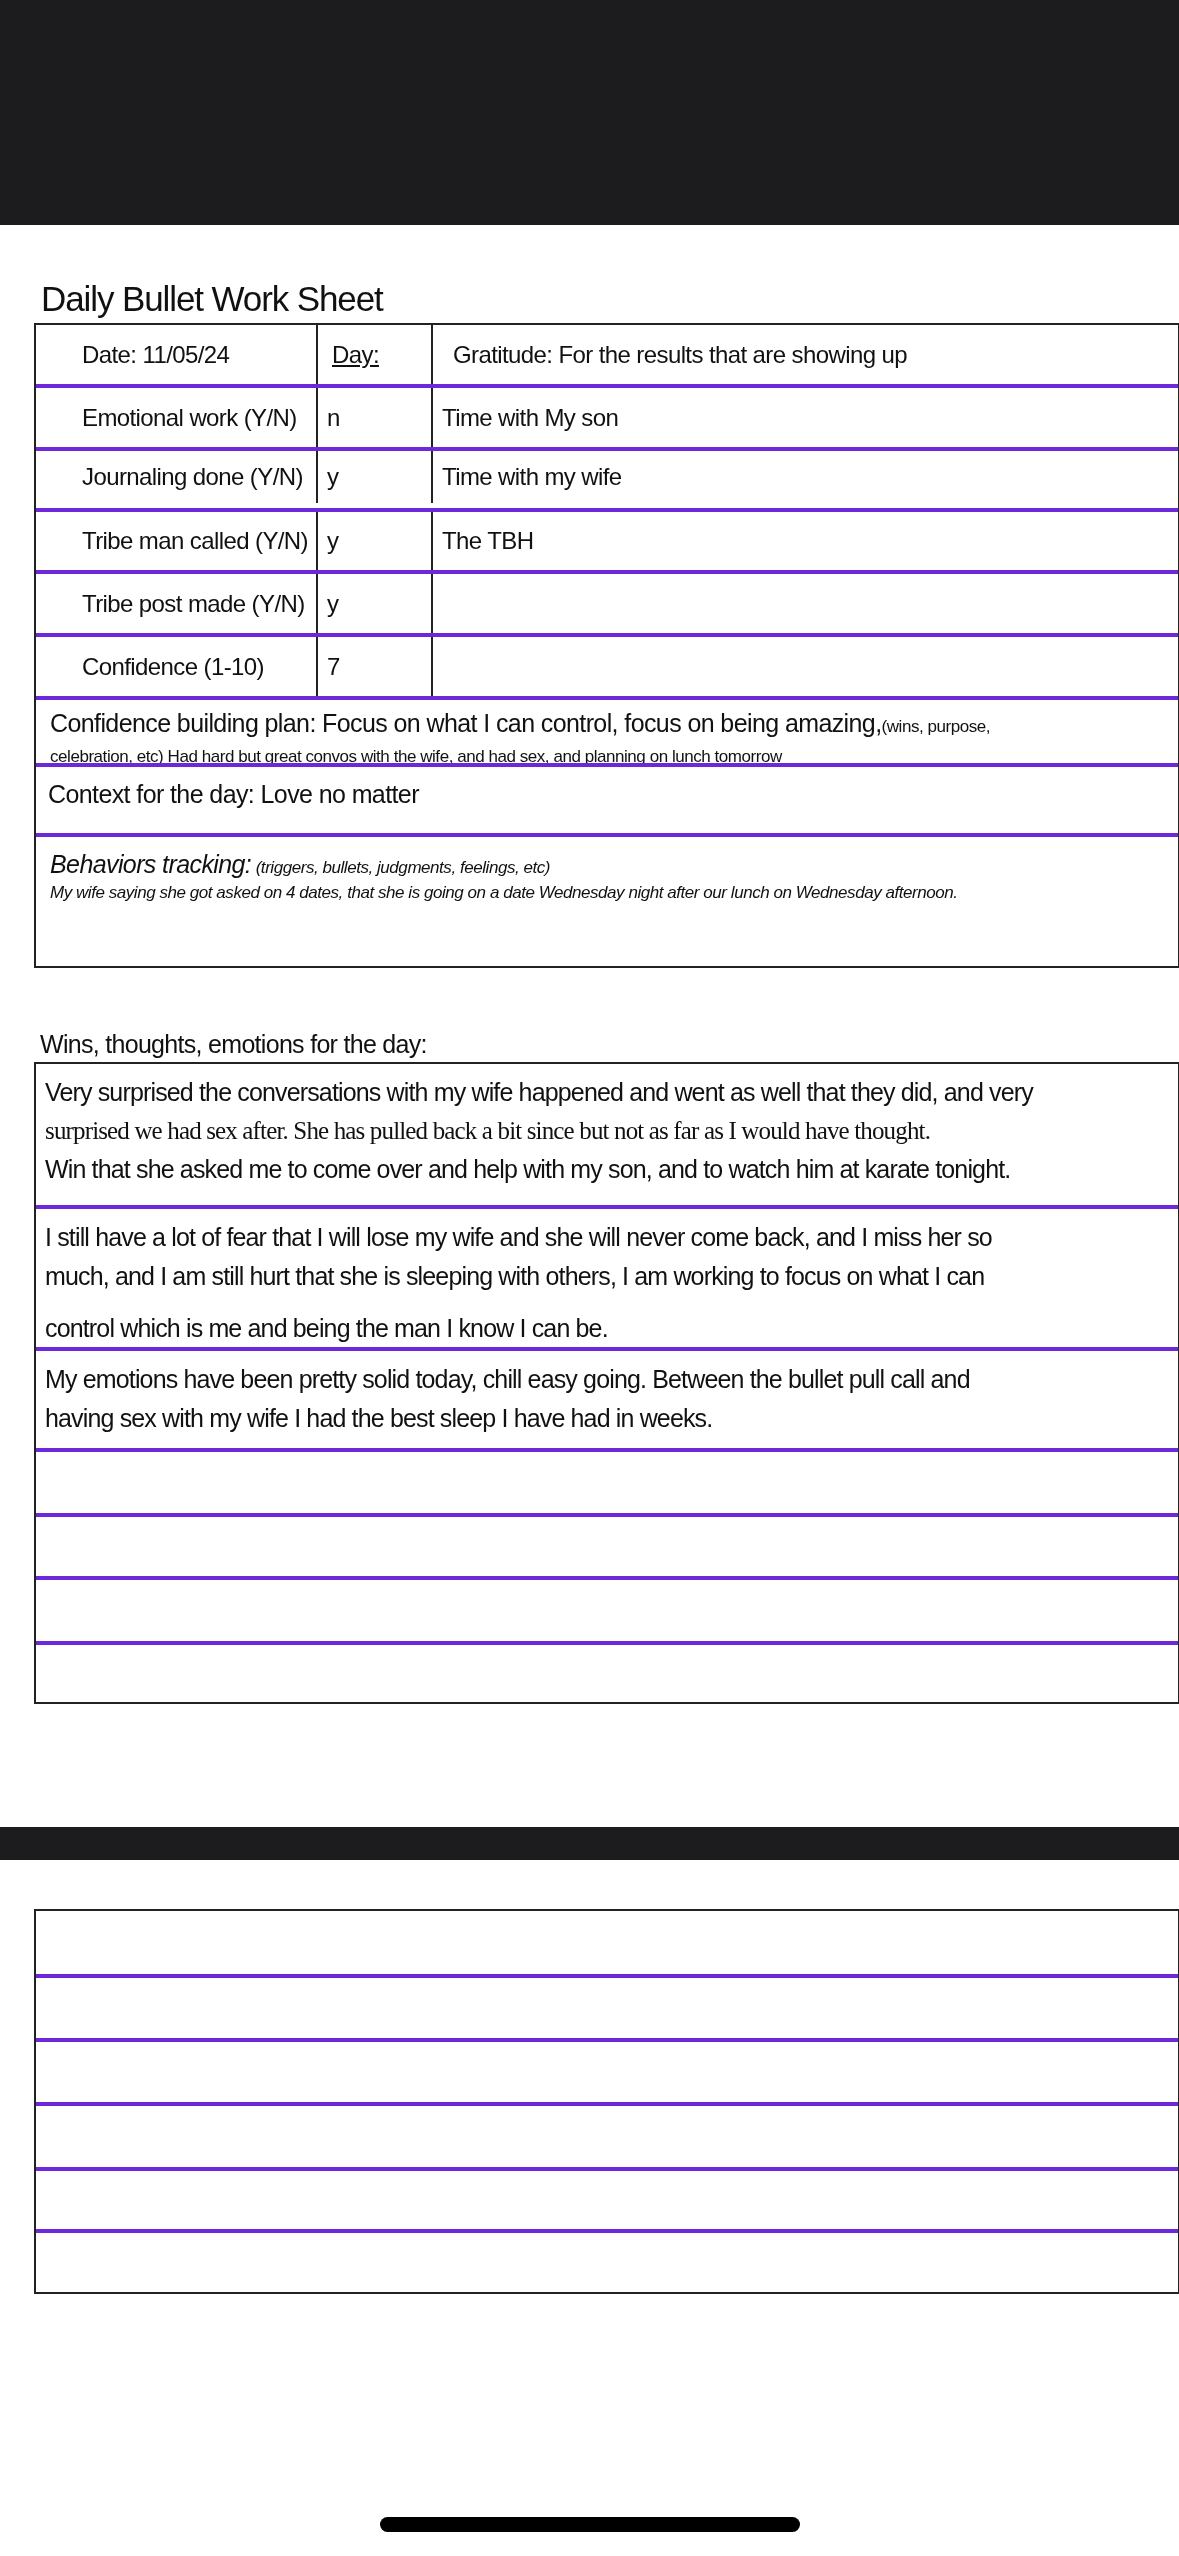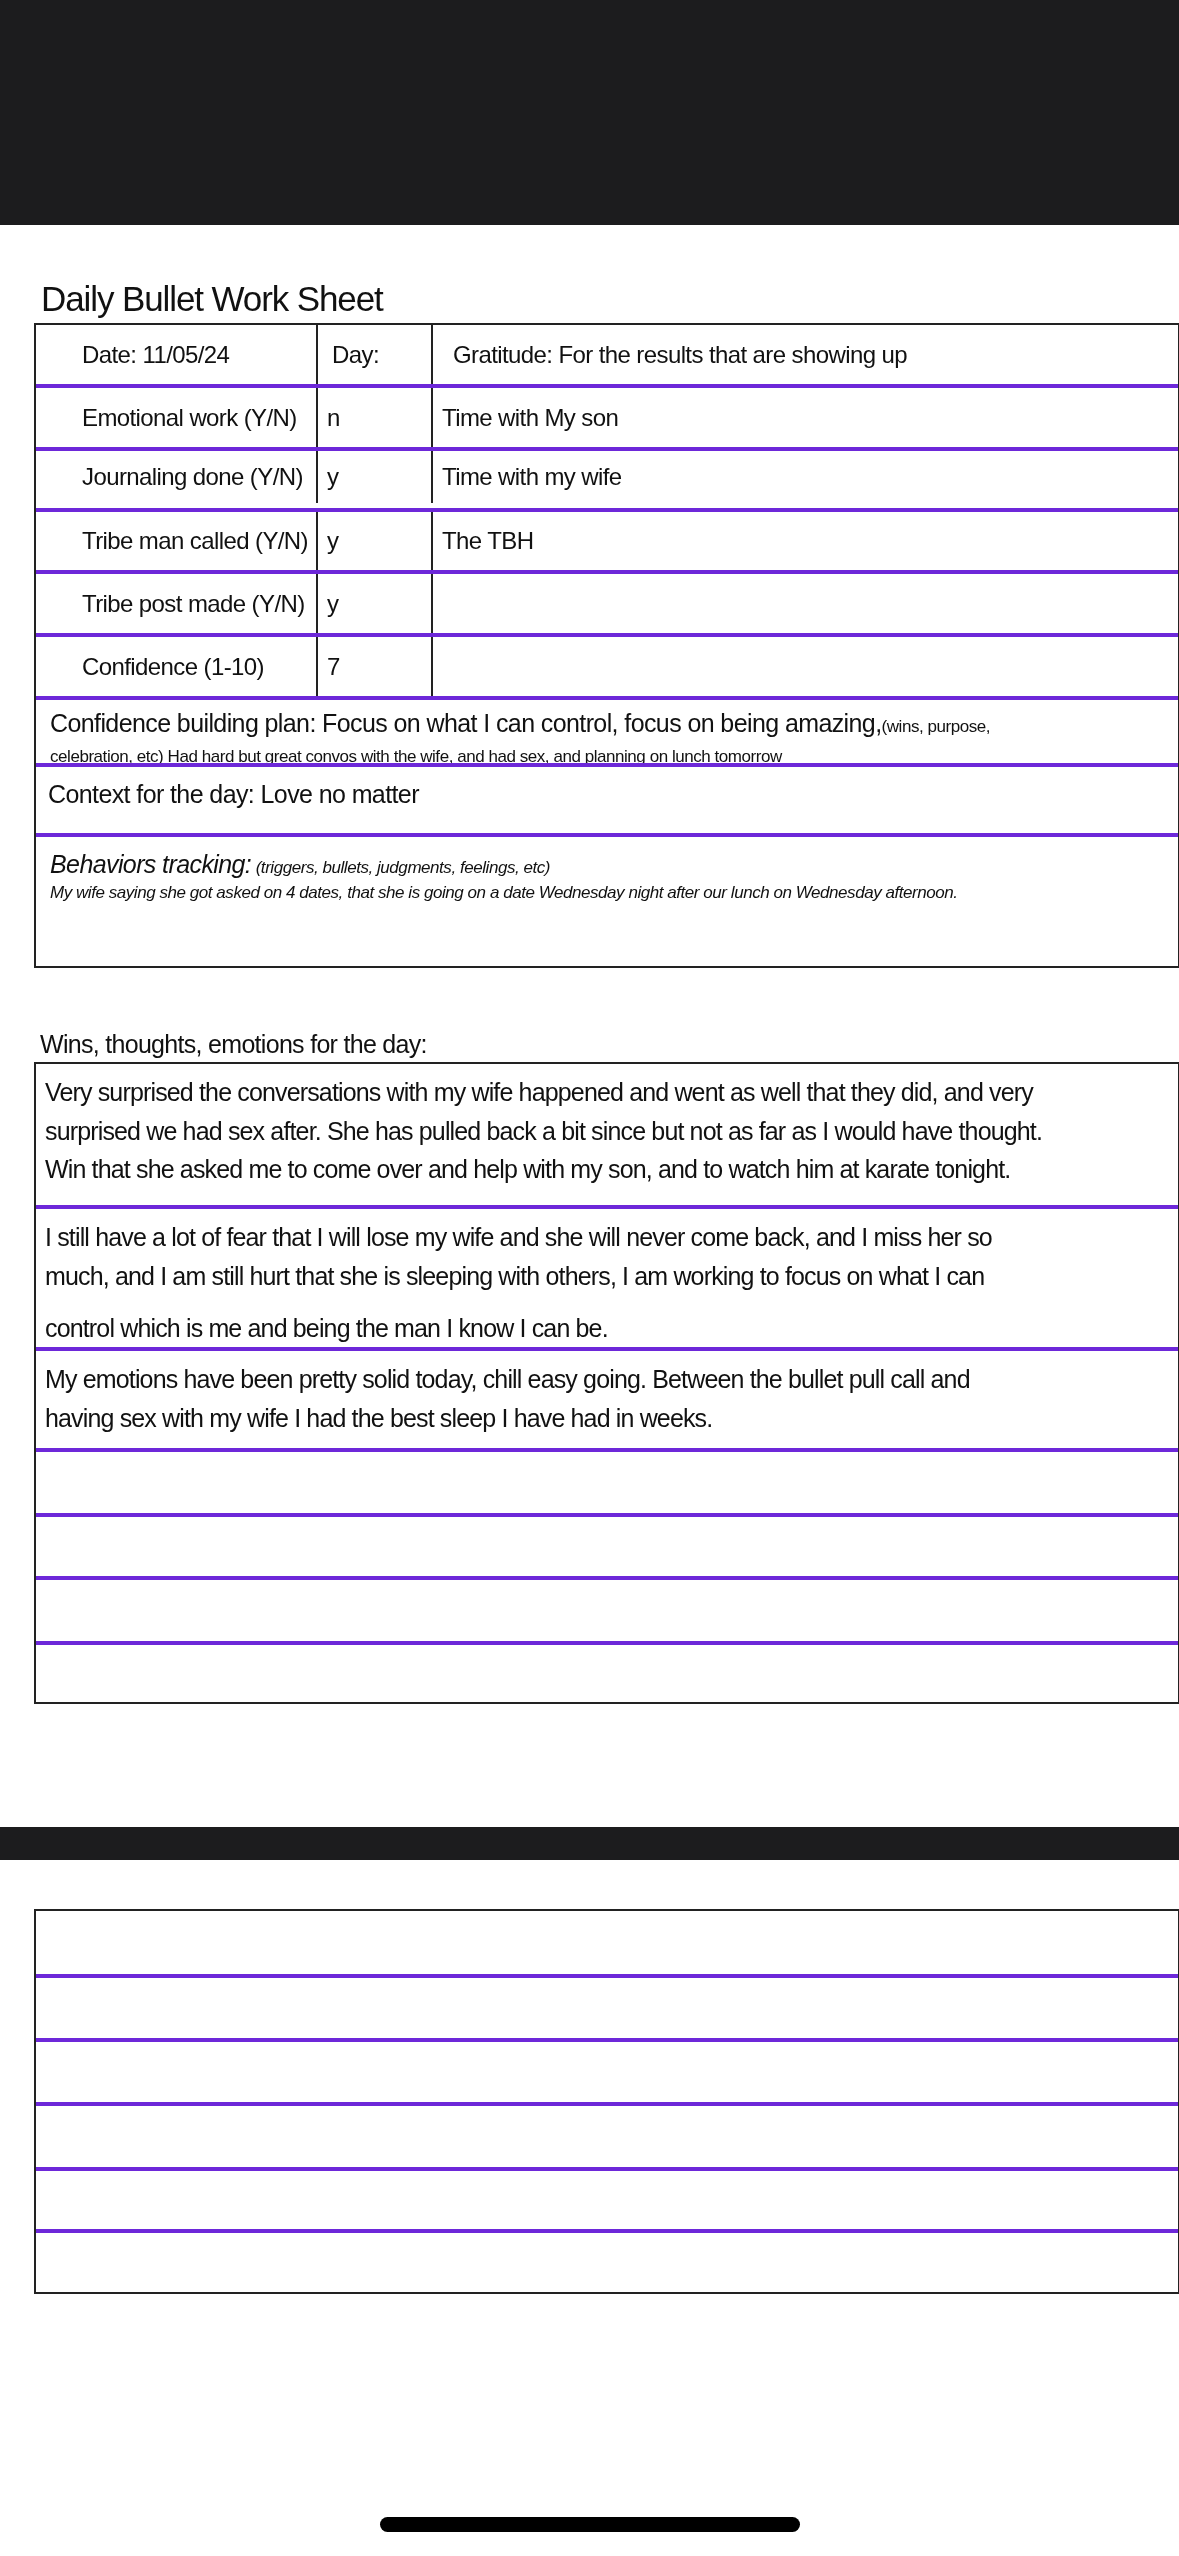--- a/index.html
+++ b/index.html
@@ -30,21 +30,21 @@
 </head>
 <body>
 
 <div class="top-bar"></div>
 
 <div class="title">Daily Bullet Work Sheet</div>
 
 <div class="grid" style="top:323px;height:645px;">
   <div class="row first" style="top:0;height:59px;">
     <div class="cell c1">Date: 11/05/24</div>
-    <div class="cell c2" style="padding-left:14px;">Day:</div>
+    <div class="cell c2" style="padding-left:14px;text-decoration:underline;">Day:</div>
     <div class="cell c3" style="padding-left:20px;">Gratitude: For the results that are showing up</div>
   </div>
 
   <div class="row" style="top:59px;height:63px;">
     <div class="cell c1">Emotional work (Y/N)</div>
     <div class="cell c2">n</div>
     <div class="cell c3">Time with My son</div>
   </div>
 
   <div class="row" style="top:122px;height:56px;">
@@ -89,21 +89,21 @@
     </div>
     <div class="block-text small" style="top:46px;text-align:right;">My wife saying she got asked on 4 dates, that she is going on a date Wednesday night after our lunch on Wednesday afternoon.</div>
   </div>
 </div>
 
 <div class="wins-heading">Wins, thoughts, emotions for the day:</div>
 
 <div class="grid" style="top:1062px;height:642px;">
   <div class="row first" style="top:0;height:141px;">
     <div class="wins-line" style="top:13px;">Very surprised the conversations with my wife happened and went as well that they did, and very</div>
-    <div class="wins-line" style="top:52px;">surprised we had sex after. She has pulled back a bit since but not as far as I would have thought.</div>
+    <div class="wins-line" style="top:52px;font-family:Liberation Serif, serif;">surprised we had sex after. She has pulled back a bit since but not as far as I would have thought.</div>
     <div class="wins-line" style="top:90px;">Win that she asked me to come over and help with my son, and to watch him at karate tonight.</div>
   </div>
   <div class="row" style="top:141px;height:142px;">
     <div class="wins-line" style="top:13px;">I still have a lot of fear that I will lose my wife and she will never come back, and I miss her so</div>
     <div class="wins-line" style="top:52px;">much, and I am still hurt that she is sleeping with others, I am working to focus on what I can</div>
     <div class="wins-line" style="top:88px;margin-top:16px;">control which is me and being the man I know I can be.</div>
   </div>
   <div class="row" style="top:283px;height:101px;">
     <div class="wins-line" style="top:13px;">My emotions have been pretty solid today, chill easy going. Between the bullet pull call and</div>
     <div class="wins-line" style="top:52px;">having sex with my wife I had the best sleep I have had in weeks.</div>

